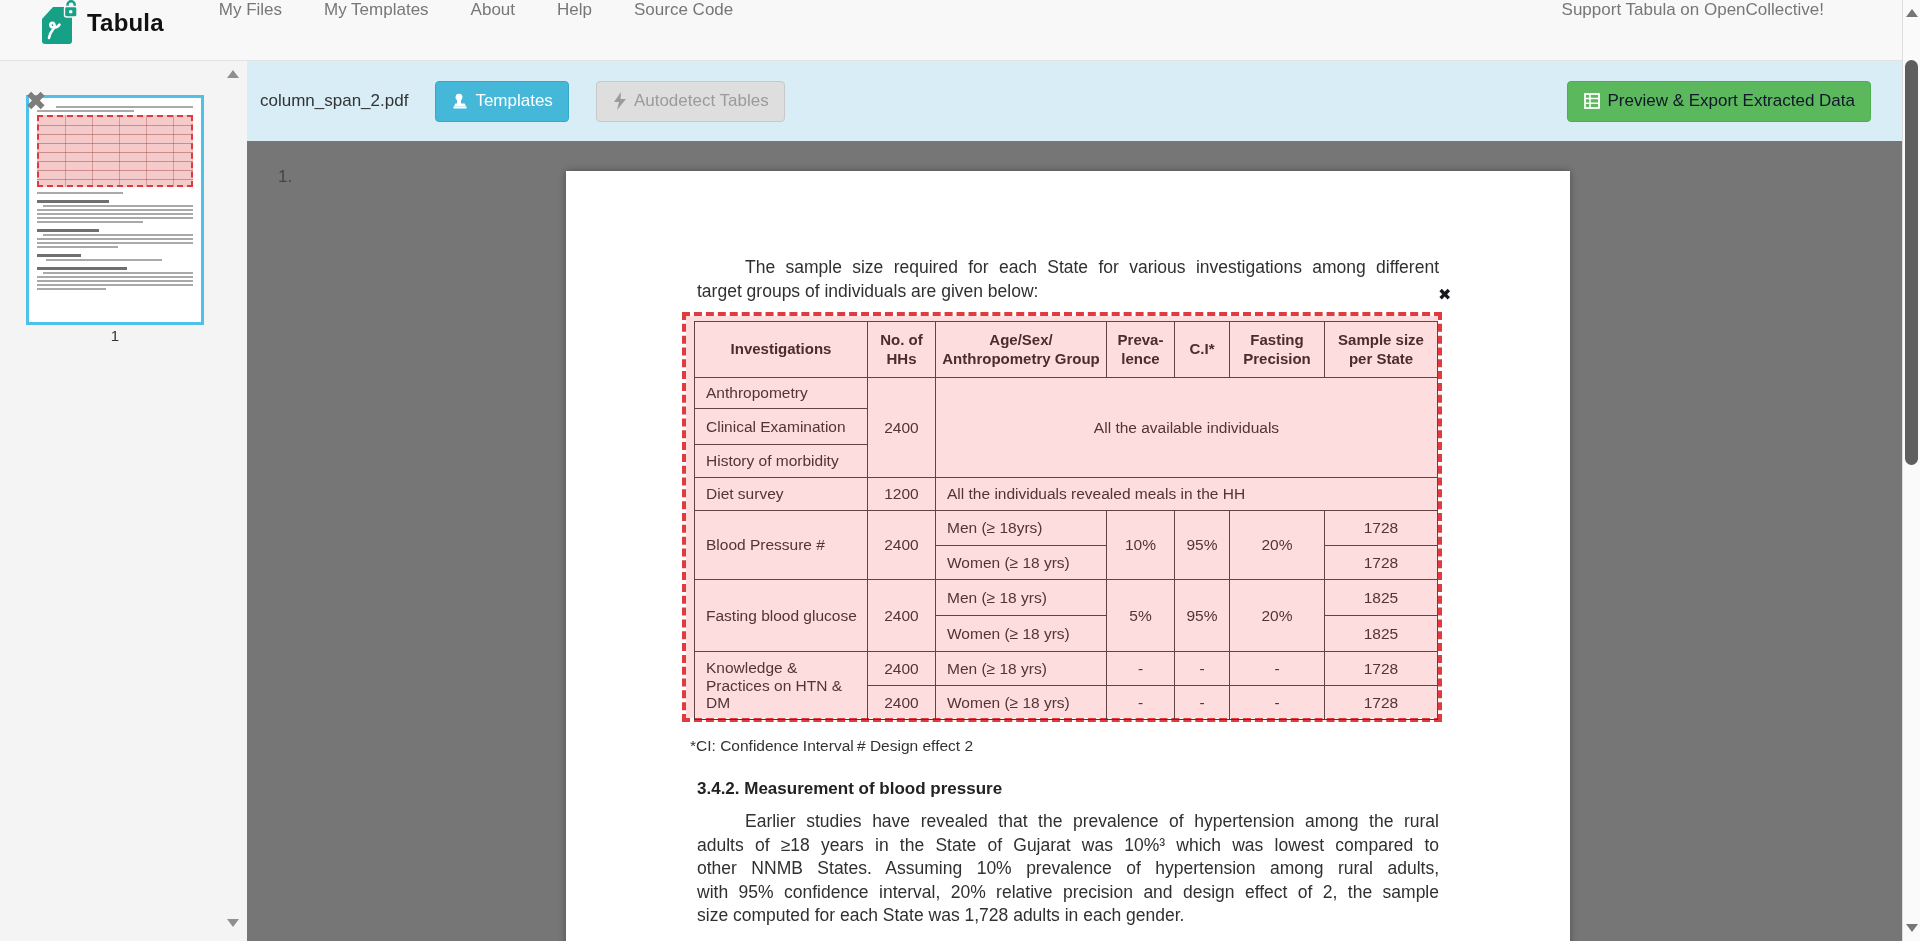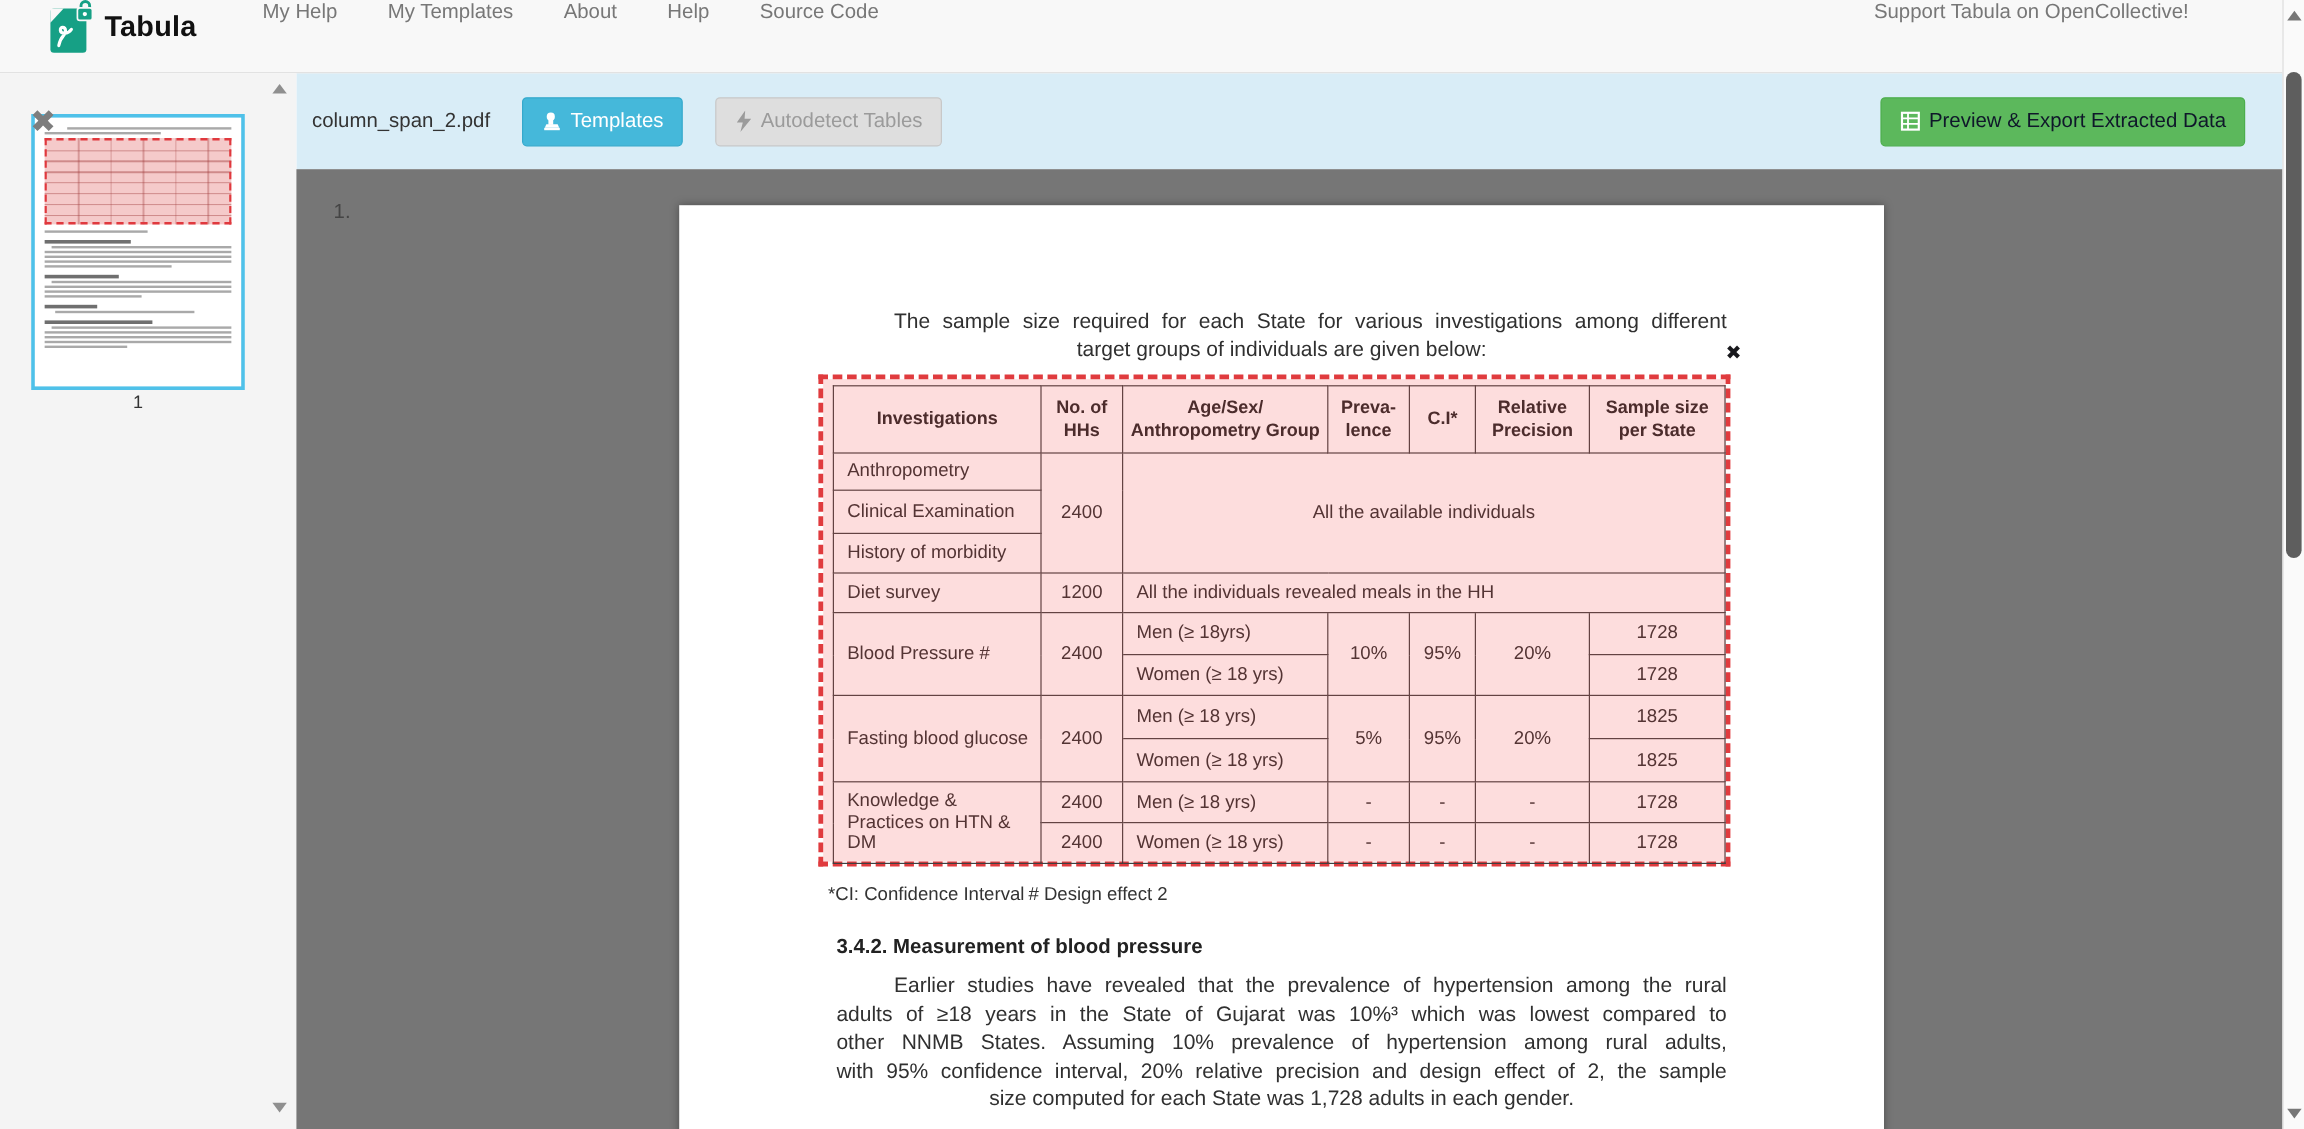--- a/index.html
+++ b/index.html
@@ -40,21 +40,21 @@
   .btn-autodetect{background:#dedede;border-color:#c8c8c8;color:#9b9b9b;cursor:default;}
   .btn-export{margin-left:auto;background:#5cb85c;border-color:#4cae4c;color:#0f172a;}
 
   
   .docarea{flex:1;background:#767676;position:relative;overflow:hidden;}
   .page-label{position:absolute;left:31px;top:26px;font-size:17px;color:#454545;}
   .pdf-page{position:absolute;left:319px;top:30px;width:1004px;height:1010px;background:#fff;box-shadow:0 0 7px rgba(0,0,0,.35);}
 
   
   .pdf-page{color:#303030;}
-  .pline{position:relative;font-size:17.5px;line-height:23.5px;height:23.5px;overflow:hidden;text-align:center;}
+  .pline{position:relative;font-size:17.5px;line-height:23.5px;height:23.5px;overflow:hidden;}
   .jl{text-align:justify;text-align-last:justify;}
   .indent{padding-left:48px;}
   .intro{position:absolute;left:131px;top:85px;width:742px;}
   .para2{position:absolute;left:131px;top:639px;width:742px;}
   .pdf-heading{position:absolute;left:131px;top:608px;font-size:17px;font-weight:bold;color:#222;}
   .fn1{position:absolute;left:124px;top:566px;font-size:15.5px;color:#333;}
   .fn2{position:absolute;left:291px;top:566px;font-size:15.5px;color:#333;}
   .sel-close{position:absolute;left:872px;top:116px;font-size:16px;font-weight:bold;color:#18181c;cursor:pointer;line-height:1;}
 
   
@@ -89,21 +89,21 @@
           <path d="M2 7 L13 7 L2 19 Z" fill="#f8f8f8"></path>
           <path d="M9 38 C10.5 29 15 30 14.6 25.5 C14.3 21.8 10 22.2 10.3 25.2 C10.6 28.2 16.5 29 19.5 24.5" stroke="#ffffff" stroke-width="2.6" fill="none" stroke-linecap="round"></path>
           <path d="M27.5 7 v-2.2 a3.6 3.6 0 0 1 7.2 0 V7" stroke="#16a085" stroke-width="2.4" fill="none"></path>
           <rect x="24.5" y="6.5" width="12.5" height="10.5" rx="2" fill="#16a085" stroke="#f8f8f8" stroke-width="1.4"></rect>
           <circle cx="30.7" cy="11.7" r="1.8" fill="#ffffff"></circle>
         </svg>
       </span>
       <span class="brand-name">Tabula</span>
     </a>
     <div class="nav-links">
-      <span class="nav-link">My Help</span>
+      <span class="nav-link">My Files</span>
       <span class="nav-link">My Templates</span>
       <span class="nav-link">About</span>
       <span class="nav-link">Help</span>
       <span class="nav-link">Source Code</span>
     </div>
     <span class="nav-right">Support Tabula on OpenCollective!</span>
   </div>
 
   <div class="content">
 
@@ -205,21 +205,21 @@
               <thead>
                 <tr class="h56">
                   <th>Investigations</th>
                   <th>No. of
 HHs</th>
                   <th>Age/Sex/
 Anthropometry Group</th>
                   <th>Preva-
 lence</th>
                   <th>C.I*</th>
-                  <th>Relative
+                  <th>Fasting
 Precision</th>
                   <th>Sample size
 per State</th>
                 </tr>
               </thead>
               <tbody>
                 <tr class="h31">
                   <td class="al">Anthropometry</td>
                   <td rowspan="3">2400</td>
                   <td colspan="5" rowspan="3">All the available individuals</td>

